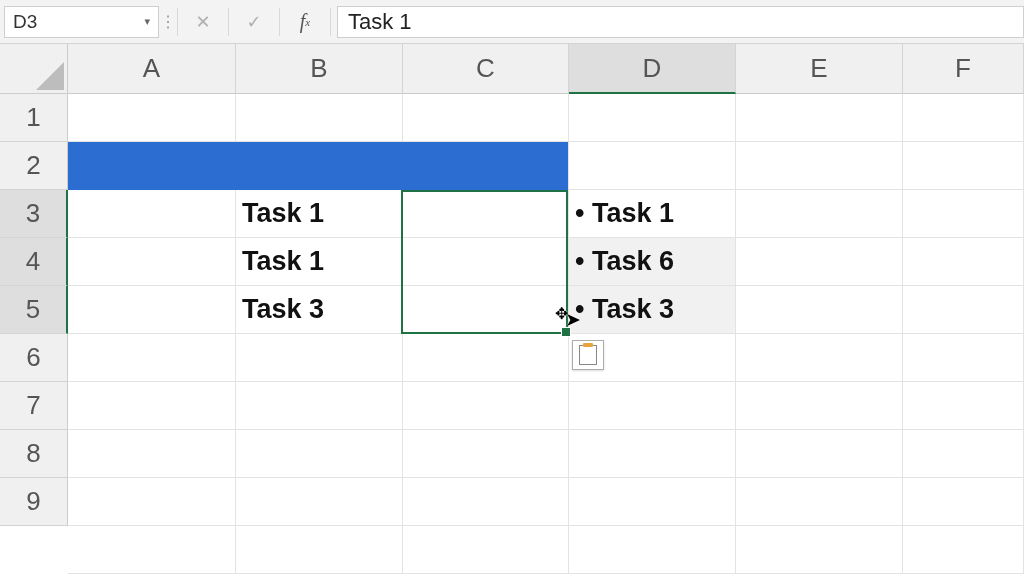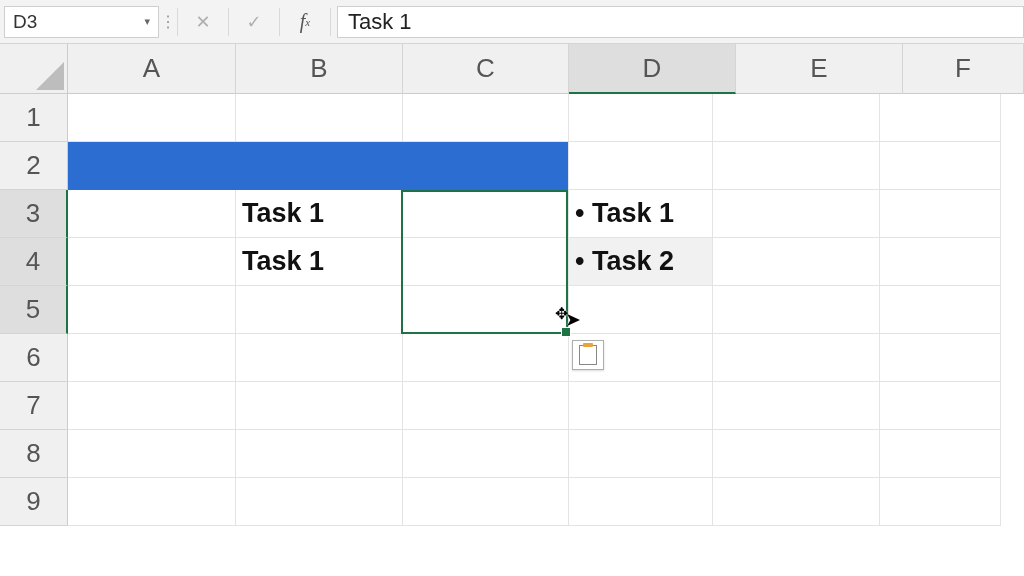--- a/index.html
+++ b/index.html
@@ -168,21 +168,21 @@
       font-weight: 600;
       color: #111;
       display: flex;
       align-items: center;
       padding: 0 6px;
       background: #fff;
     }
     .cell.A { width: 168px; }
     .cell.B { width: 167px; }
     .cell.C { width: 166px; }
-    .cell.D { width: 144px; }
+    .cell.D { width: 167px; }
     .cell.E { width: 167px; }
     .cell.F { width: 121px; }
 
     
     .blue-merge {
       position: absolute;
       left: 0px;
       top: 48px;
       width: 500px;
       height: 48px;
@@ -338,25 +338,33 @@
         <div class="cell C"></div>
         <div class="cell D active">• Task 1</div>
         <div class="cell E"></div>
         <div class="cell F"></div>
       </div>
 
       <div class="row">
         <div class="cell A"></div>
         <div class="cell B">Task 1</div>
         <div class="cell C"></div>
-        <div class="cell D in-selection">• Task 2</div>
-        <div class="cell E"></div>
-        <div class="cell F"></div>
-      </div>
-
+        <div class="cell D in-selection">• Task 6</div>
+        <div class="cell E"></div>
+        <div class="cell F"></div>
+      </div>
+
+      <div class="row">
+        <div class="cell A"></div>
+        <div class="cell B">Task 3</div>
+        <div class="cell C"></div>
+        <div class="cell D in-selection">• Task 3</div>
+        <div class="cell E"></div>
+        <div class="cell F"></div>
+      </div>
 
       <div class="row">
         <div class="cell A"></div>
         <div class="cell B"></div>
         <div class="cell C"></div>
         <div class="cell D"></div>
         <div class="cell E"></div>
         <div class="cell F"></div>
       </div>
       <div class="row">

